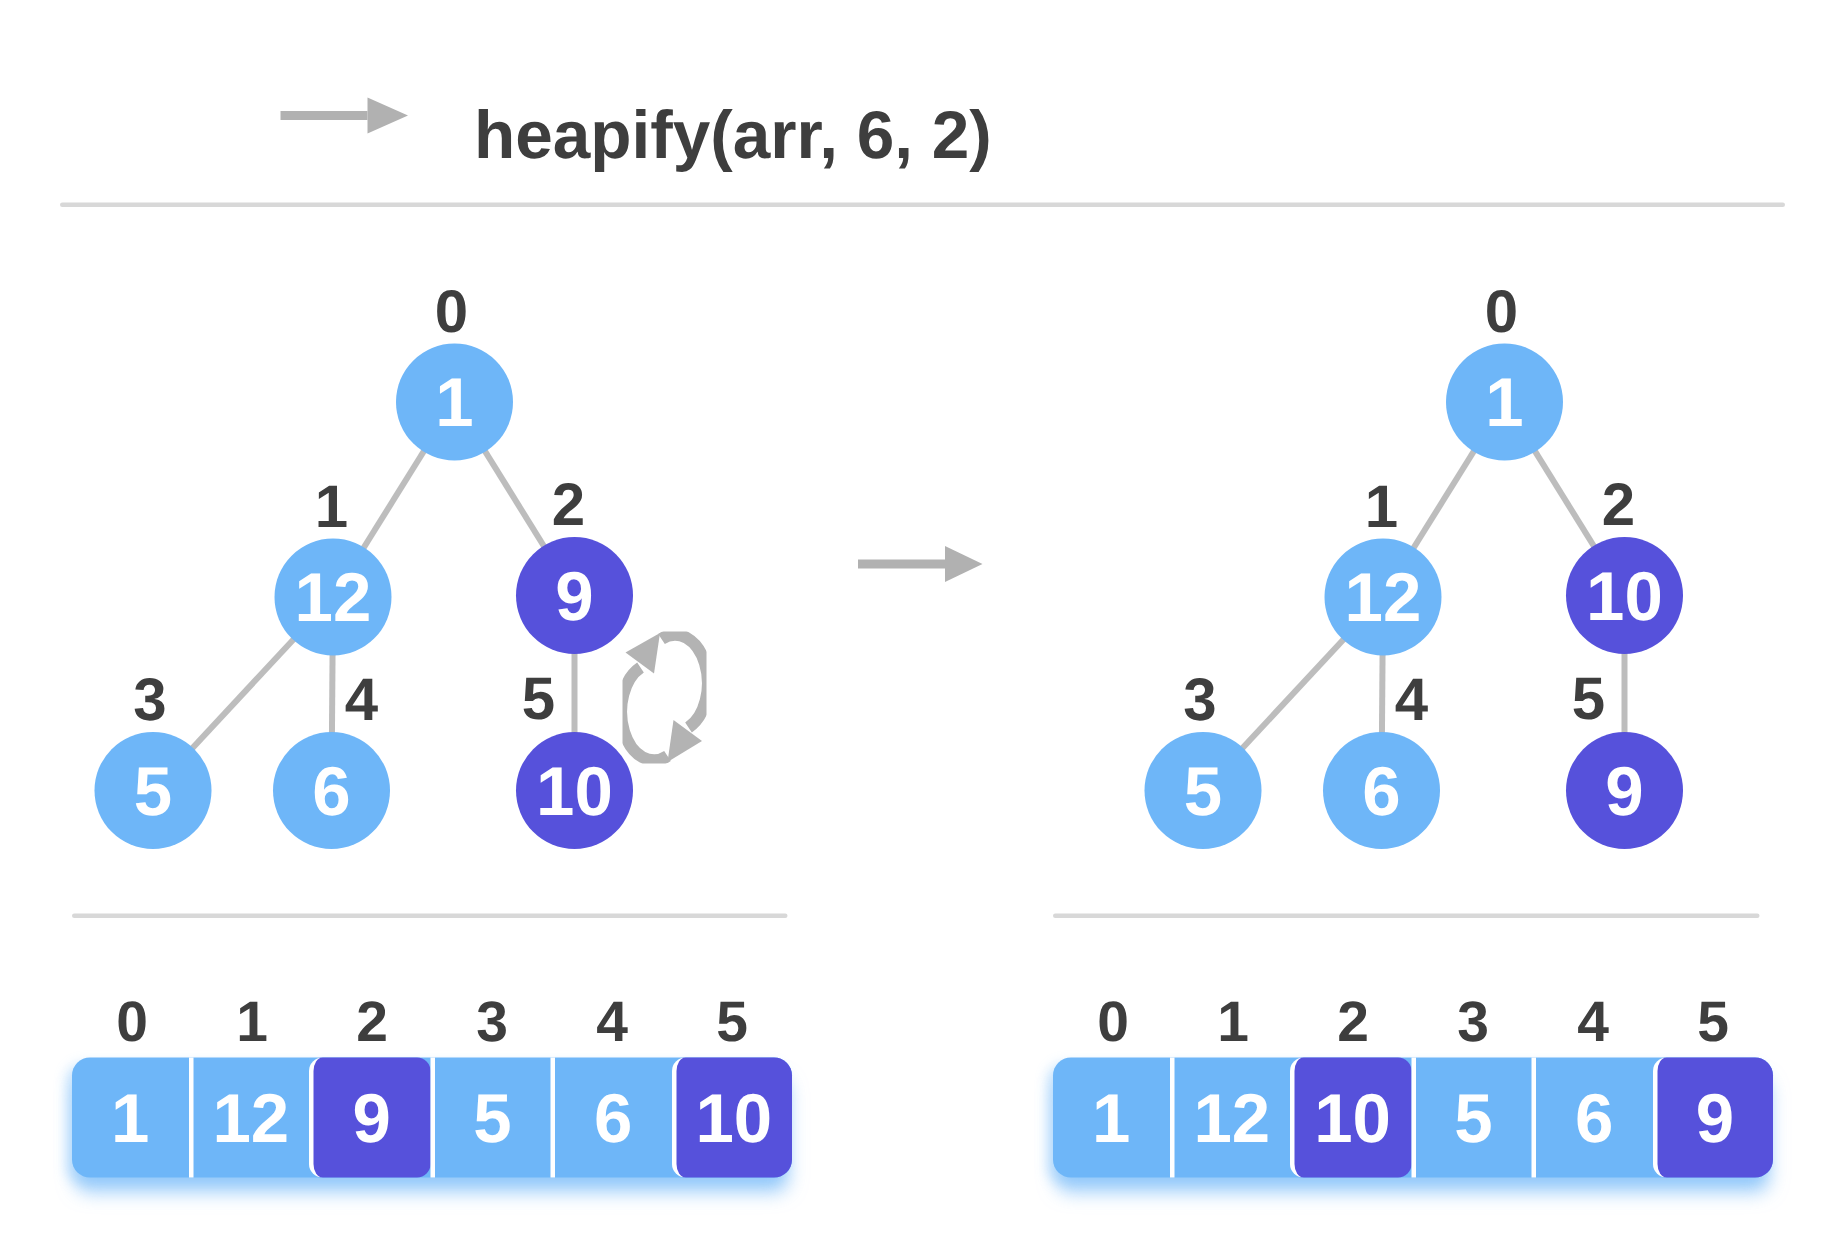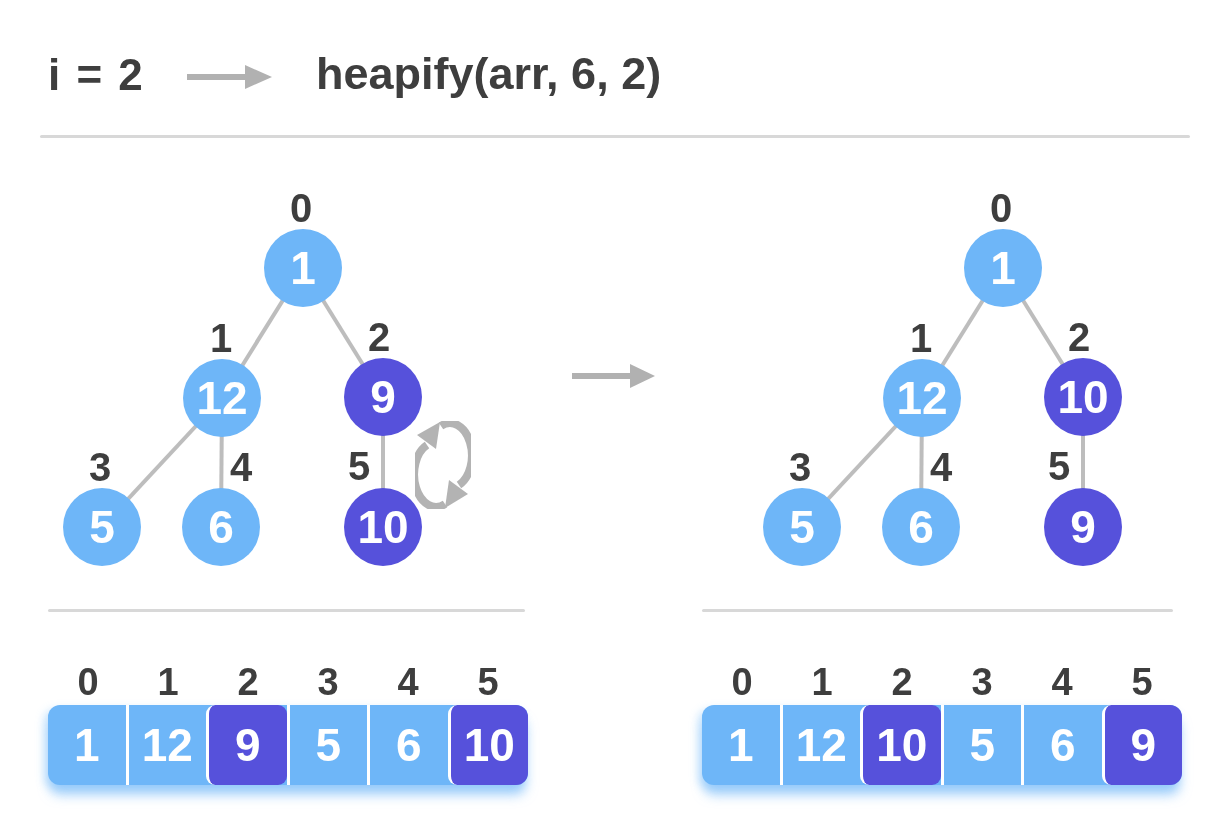--- a/index.html
+++ b/index.html
@@ -2,21 +2,21 @@
 <html><head>
 <meta charset="utf-8">
 <style>
   html,body{margin:0;padding:0;background:#fff;}
   .stage{
     position:relative;width:1228px;height:834px;background:#fff;overflow:hidden;
     font-family:"Liberation Sans","DejaVu Sans",sans-serif;font-weight:bold;
   }
   
   .hdr-i{position:absolute;left:48px;top:50px;font-size:44px;color:#3e3e3e;letter-spacing:2px;}
-  .hdr-call{position:absolute;left:316px;top:48px;font-size:45px;color:#3e3e3e;}
+  .hdr-call{position:absolute;left:316px;top:64px;font-size:45px;color:#3e3e3e;}
   .hdr-arrow{position:absolute;left:185px;top:63px;}
   .mid-arrow{position:absolute;left:570px;top:363px;}
   
   .divider{position:absolute;background:#d8d8d8;height:3px;border-radius:2px;}
   .div-top{left:40px;top:135px;width:1150px;}
   .div-left{left:48px;top:609px;width:477px;}
   .div-right{left:702px;top:609px;width:471px;}
   
   .tree{position:absolute;top:190px;width:440px;height:390px;}
   .tree-left{left:40px;}
@@ -67,21 +67,20 @@
   .arr .cell.purple{background:#5651db;border-radius:9px;}
   .arr .cell.purple:last-child{border-radius:9px 12px 12px 9px;}
   .arr-left,.lab-left{left:48px;}
   .arr-right,.lab-right{left:702px;}
 </style>
 </head>
 <body>
 
 <div class="stage">
 
-  <div class="hdr-i">i = 2</div>
   <svg class="hdr-arrow" width="88" height="28" viewBox="0 0 88 28">
     <line x1="2" y1="14" x2="60" y2="14" stroke="#b1b1b1" stroke-width="6"></line>
     <polygon points="60,2 87,14 60,26" fill="#b1b1b1"></polygon>
   </svg>
   <div class="hdr-call">heapify(arr, 6, 2)</div>
 
   <div class="divider div-top"></div>
 
   <div class="tree tree-left">
     <svg class="edges" width="440" height="390" viewBox="0 0 440 390">

